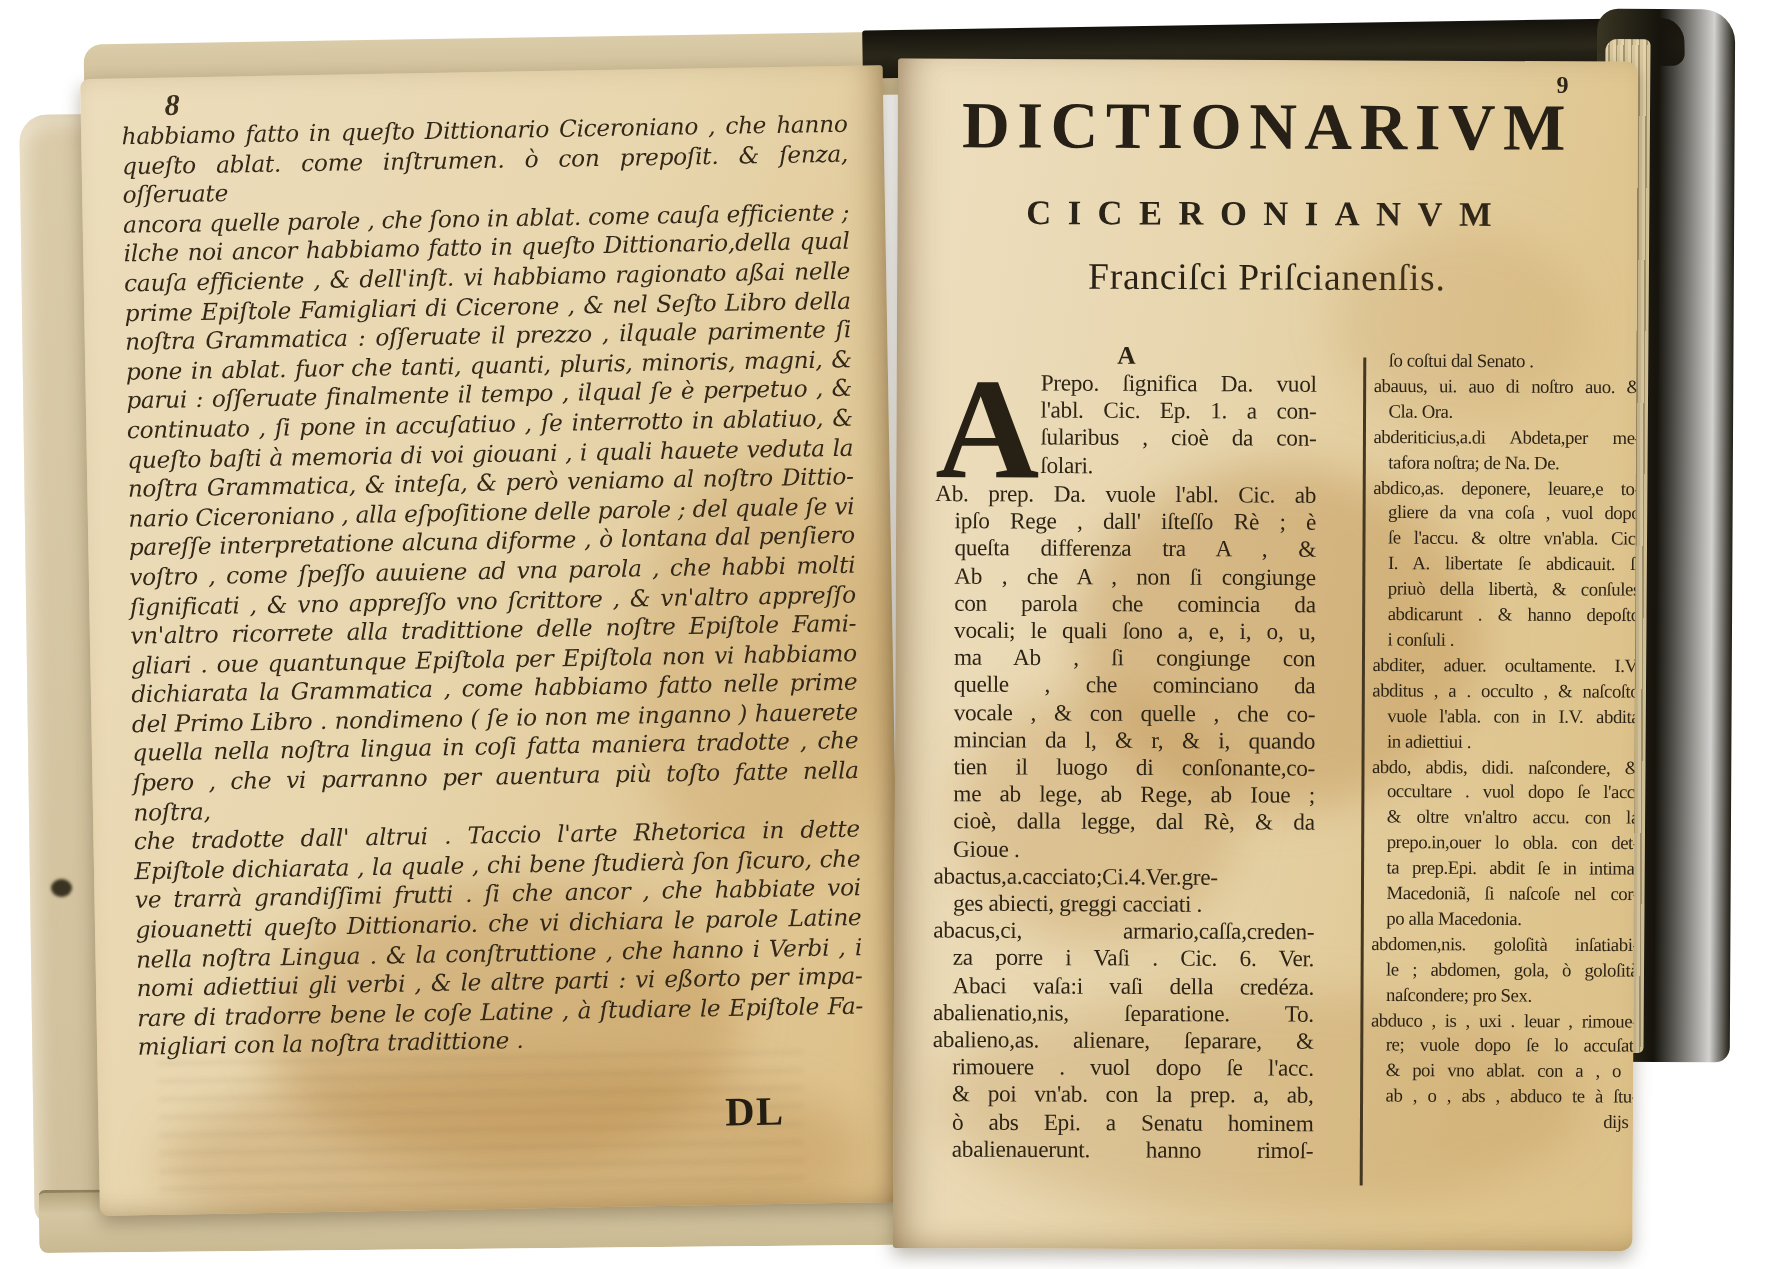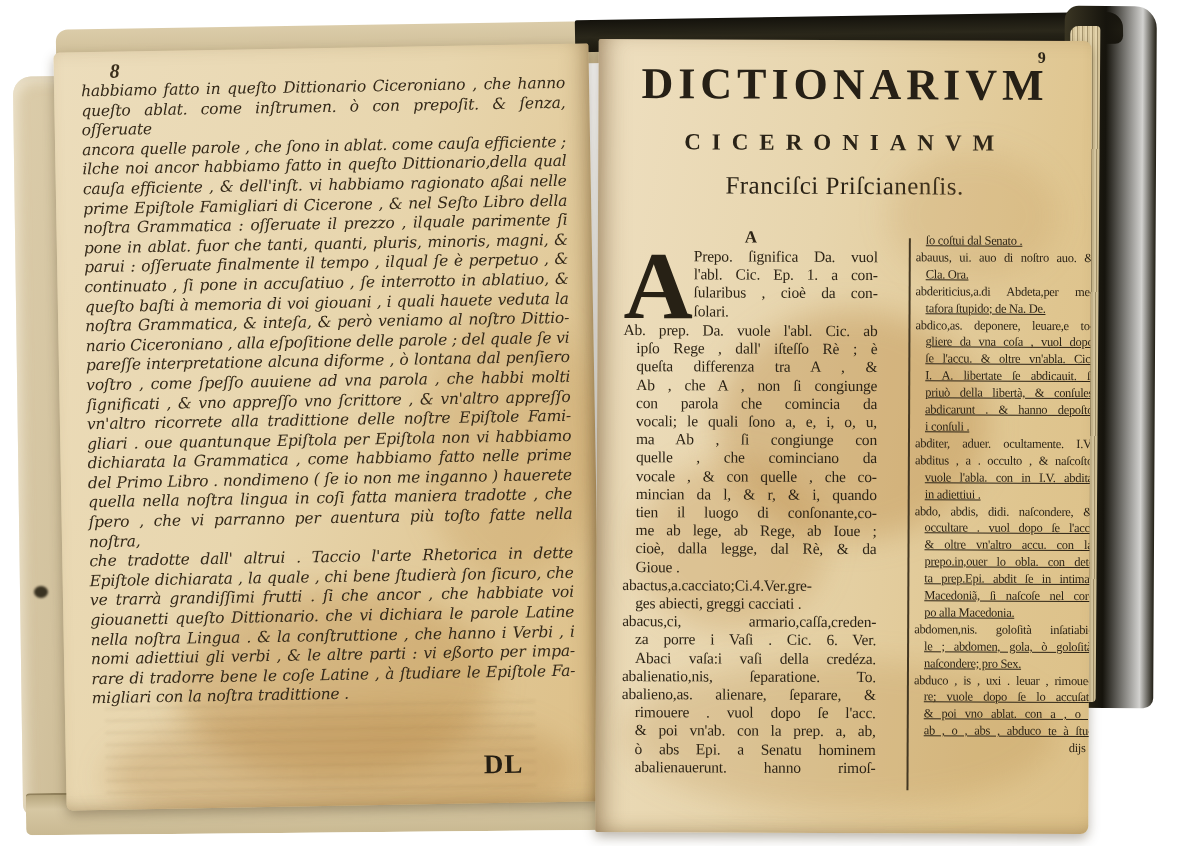--- a/index.html
+++ b/index.html
@@ -46,40 +46,40 @@
 
   
   .lp-num{left:56px;top:8px;font-size:20px;font-weight:700;font-style:italic;color:#3a2e1c;}
   .lp-text{position:absolute;left:27px;top:30px;width:484px;font-family:"DejaVu Serif",serif;
     font-style:italic;font-size:15.5px;line-height:19.6px;color:#332818;letter-spacing:-0.2px;}
   .lp-line{text-align:justify;text-align-last:justify;white-space:normal;}
   .lp-line:last-child{text-align-last:left;}
   .lp-ghost{position:absolute;left:40px;top:656px;width:430px;height:92px;opacity:.55;
     background:repeating-linear-gradient(rgba(115,95,60,.18) 0 2px,transparent 2px 12px);
     filter:blur(1.6px);}
-  .lp-catch{position:absolute;left:418px;top:704px;font-size:27px;font-weight:700;
+  .lp-catch{position:absolute;left:418px;top:681px;font-size:27px;font-weight:700;
     letter-spacing:1px;color:#241d12;}
 
   
   .rp-num{position:absolute;top:8px;right:46px;font-size:16px;font-weight:700;color:#2b2316;}
   .rp-title{margin:22px 0 0 0;text-align:center;font-size:44px;font-weight:700;
     letter-spacing:5px;color:#262016;line-height:46px;}
   .rp-sub{margin-top:22px;text-align:center;font-size:23px;font-weight:700;
     letter-spacing:11px;color:#2a2317;}
   .rp-author{margin-top:16px;text-align:center;font-size:25px;color:#2b2316;letter-spacing:.5px;}
   .rp-cols{position:absolute;left:26px;top:188px;right:20px;bottom:16px;}
   .col1{position:absolute;left:0;top:0;width:254px;font-size:15.5px;line-height:18.2px;
     letter-spacing:-0.2px;color:#2d2416;}
   .col-head{text-align:center;font-size:17px;font-weight:700;line-height:20px;}
   .divider{position:absolute;left:285px;top:10px;width:2px;height:552px;background:#443823;}
   .col2{position:absolute;left:292px;top:4px;width:178px;font-size:12.5px;line-height:16.9px;
     letter-spacing:-0.3px;color:#2d2416;}
   .c-line{text-align:justify;text-align-last:justify;}
   .c-line.ind{padding-left:13px;}
-  .col2 .c-line.ind{padding-left:10px;text-decoration:underline;}
+  .col2 .c-line.ind{padding-left:10px;}
   .c-line.nj{text-align-last:left;}
   .c-line.ra{text-align:left;text-align-last:right;padding-right:6px;}
   .dropcap{float:left;width:66px;font-size:96px;line-height:70px;font-weight:700;
     color:#27211533;color:#272115;margin:4px 4px 0 0;}
   .entry-a::after{content:"";display:block;clear:both;}
 </style>
 </head>
 <body>
 
 <div class="stage">
@@ -184,21 +184,21 @@
             <div class="c-line ind">abalienauerunt. hanno rimoſ-</div>
           </div>
       </div>
       <div class="divider"></div>
       <div class="col2">
         <div>
             <div class="c-line ind nj">ſo coſtui dal Senato .</div>
             <div class="c-line">abauus, ui. auo di noſtro auo. &amp;</div>
             <div class="c-line ind nj">Cla. Ora.</div>
             <div class="c-line">abderiticius,a.di Abdeta,per me-</div>
-            <div class="c-line ind nj">tafora ſtupido; de Na. De.</div>
+            <div class="c-line ind nj">tafora noſtra; de Na. De.</div>
             <div class="c-line">abdico,as. deponere, leuare,e to-</div>
             <div class="c-line ind">gliere da vna coſa ,  vuol dopo</div>
             <div class="c-line ind">ſe l'accu. &amp; oltre vn'abla. Cic.</div>
             <div class="c-line ind">I. A. libertate ſe abdicauit.  ſi</div>
             <div class="c-line ind">priuò della libertà, &amp; conſules</div>
             <div class="c-line ind">abdicarunt . &amp; hanno depoſto</div>
             <div class="c-line ind nj">i conſuli .</div>
             <div class="c-line">abditer, aduer. ocultamente. I.V.</div>
             <div class="c-line">abditus , a .  occulto , &amp; naſcoſto</div>
             <div class="c-line ind">vuole l'abla. con in I.V. abdita</div>

